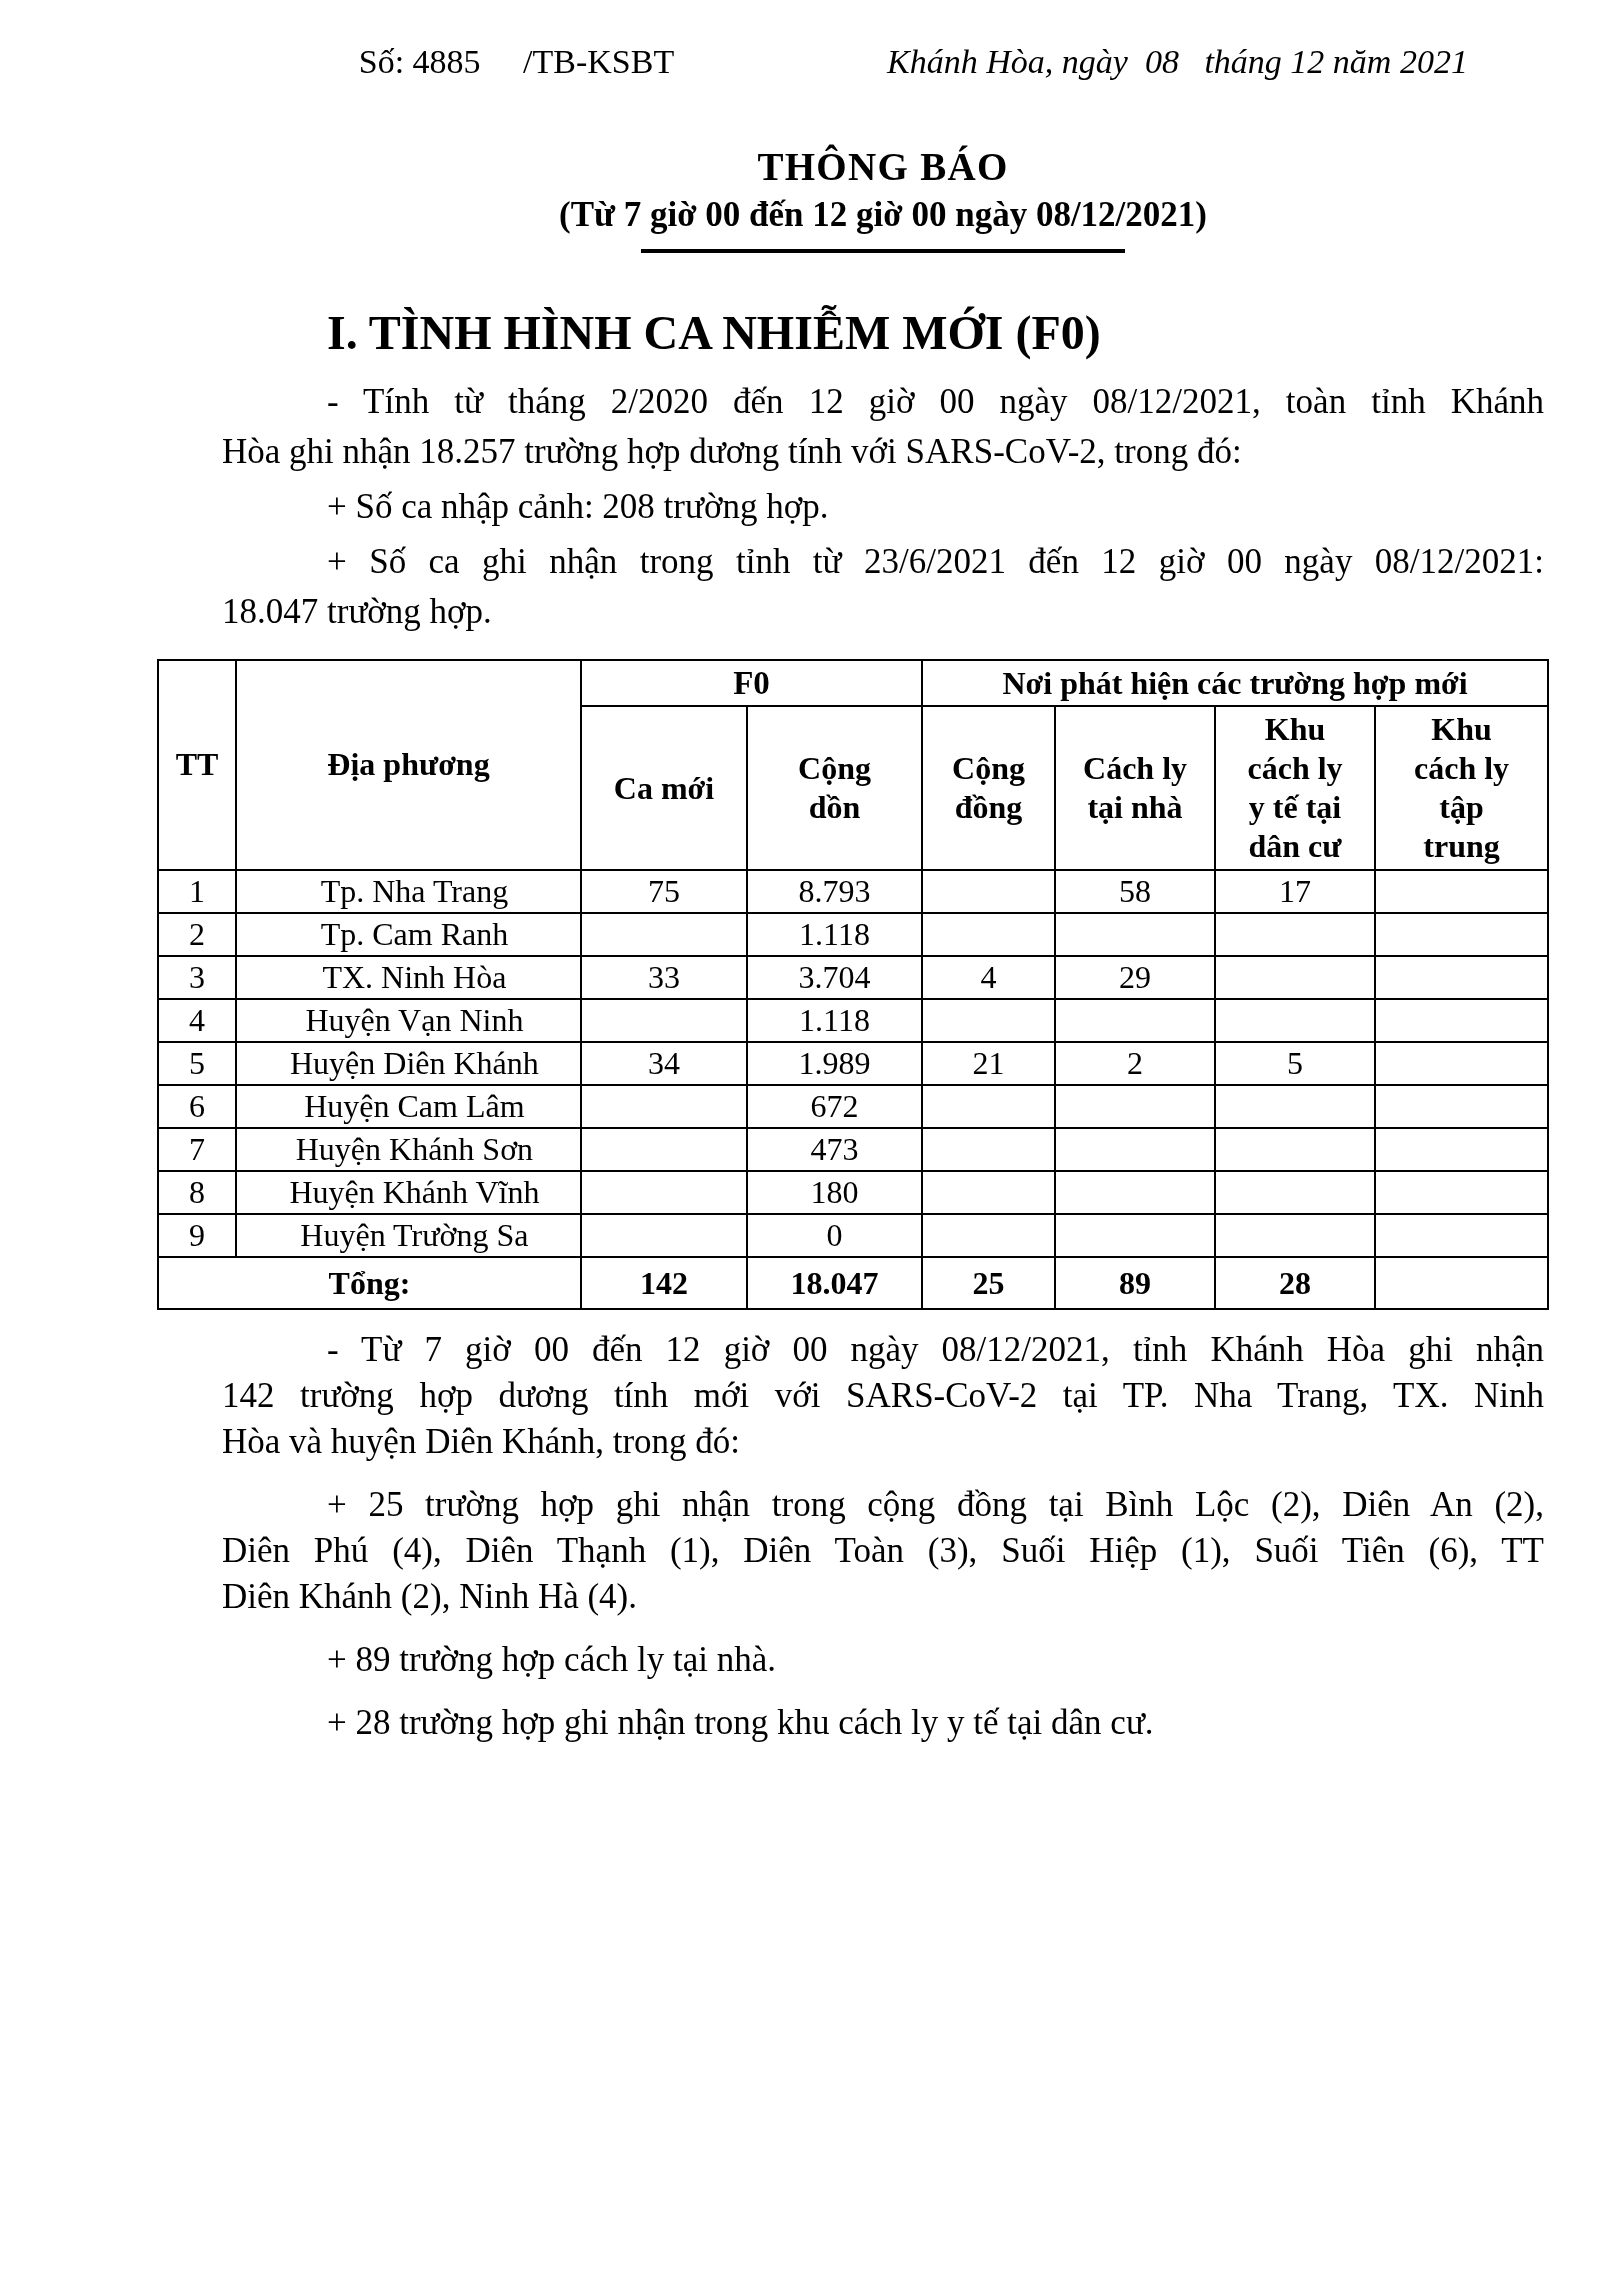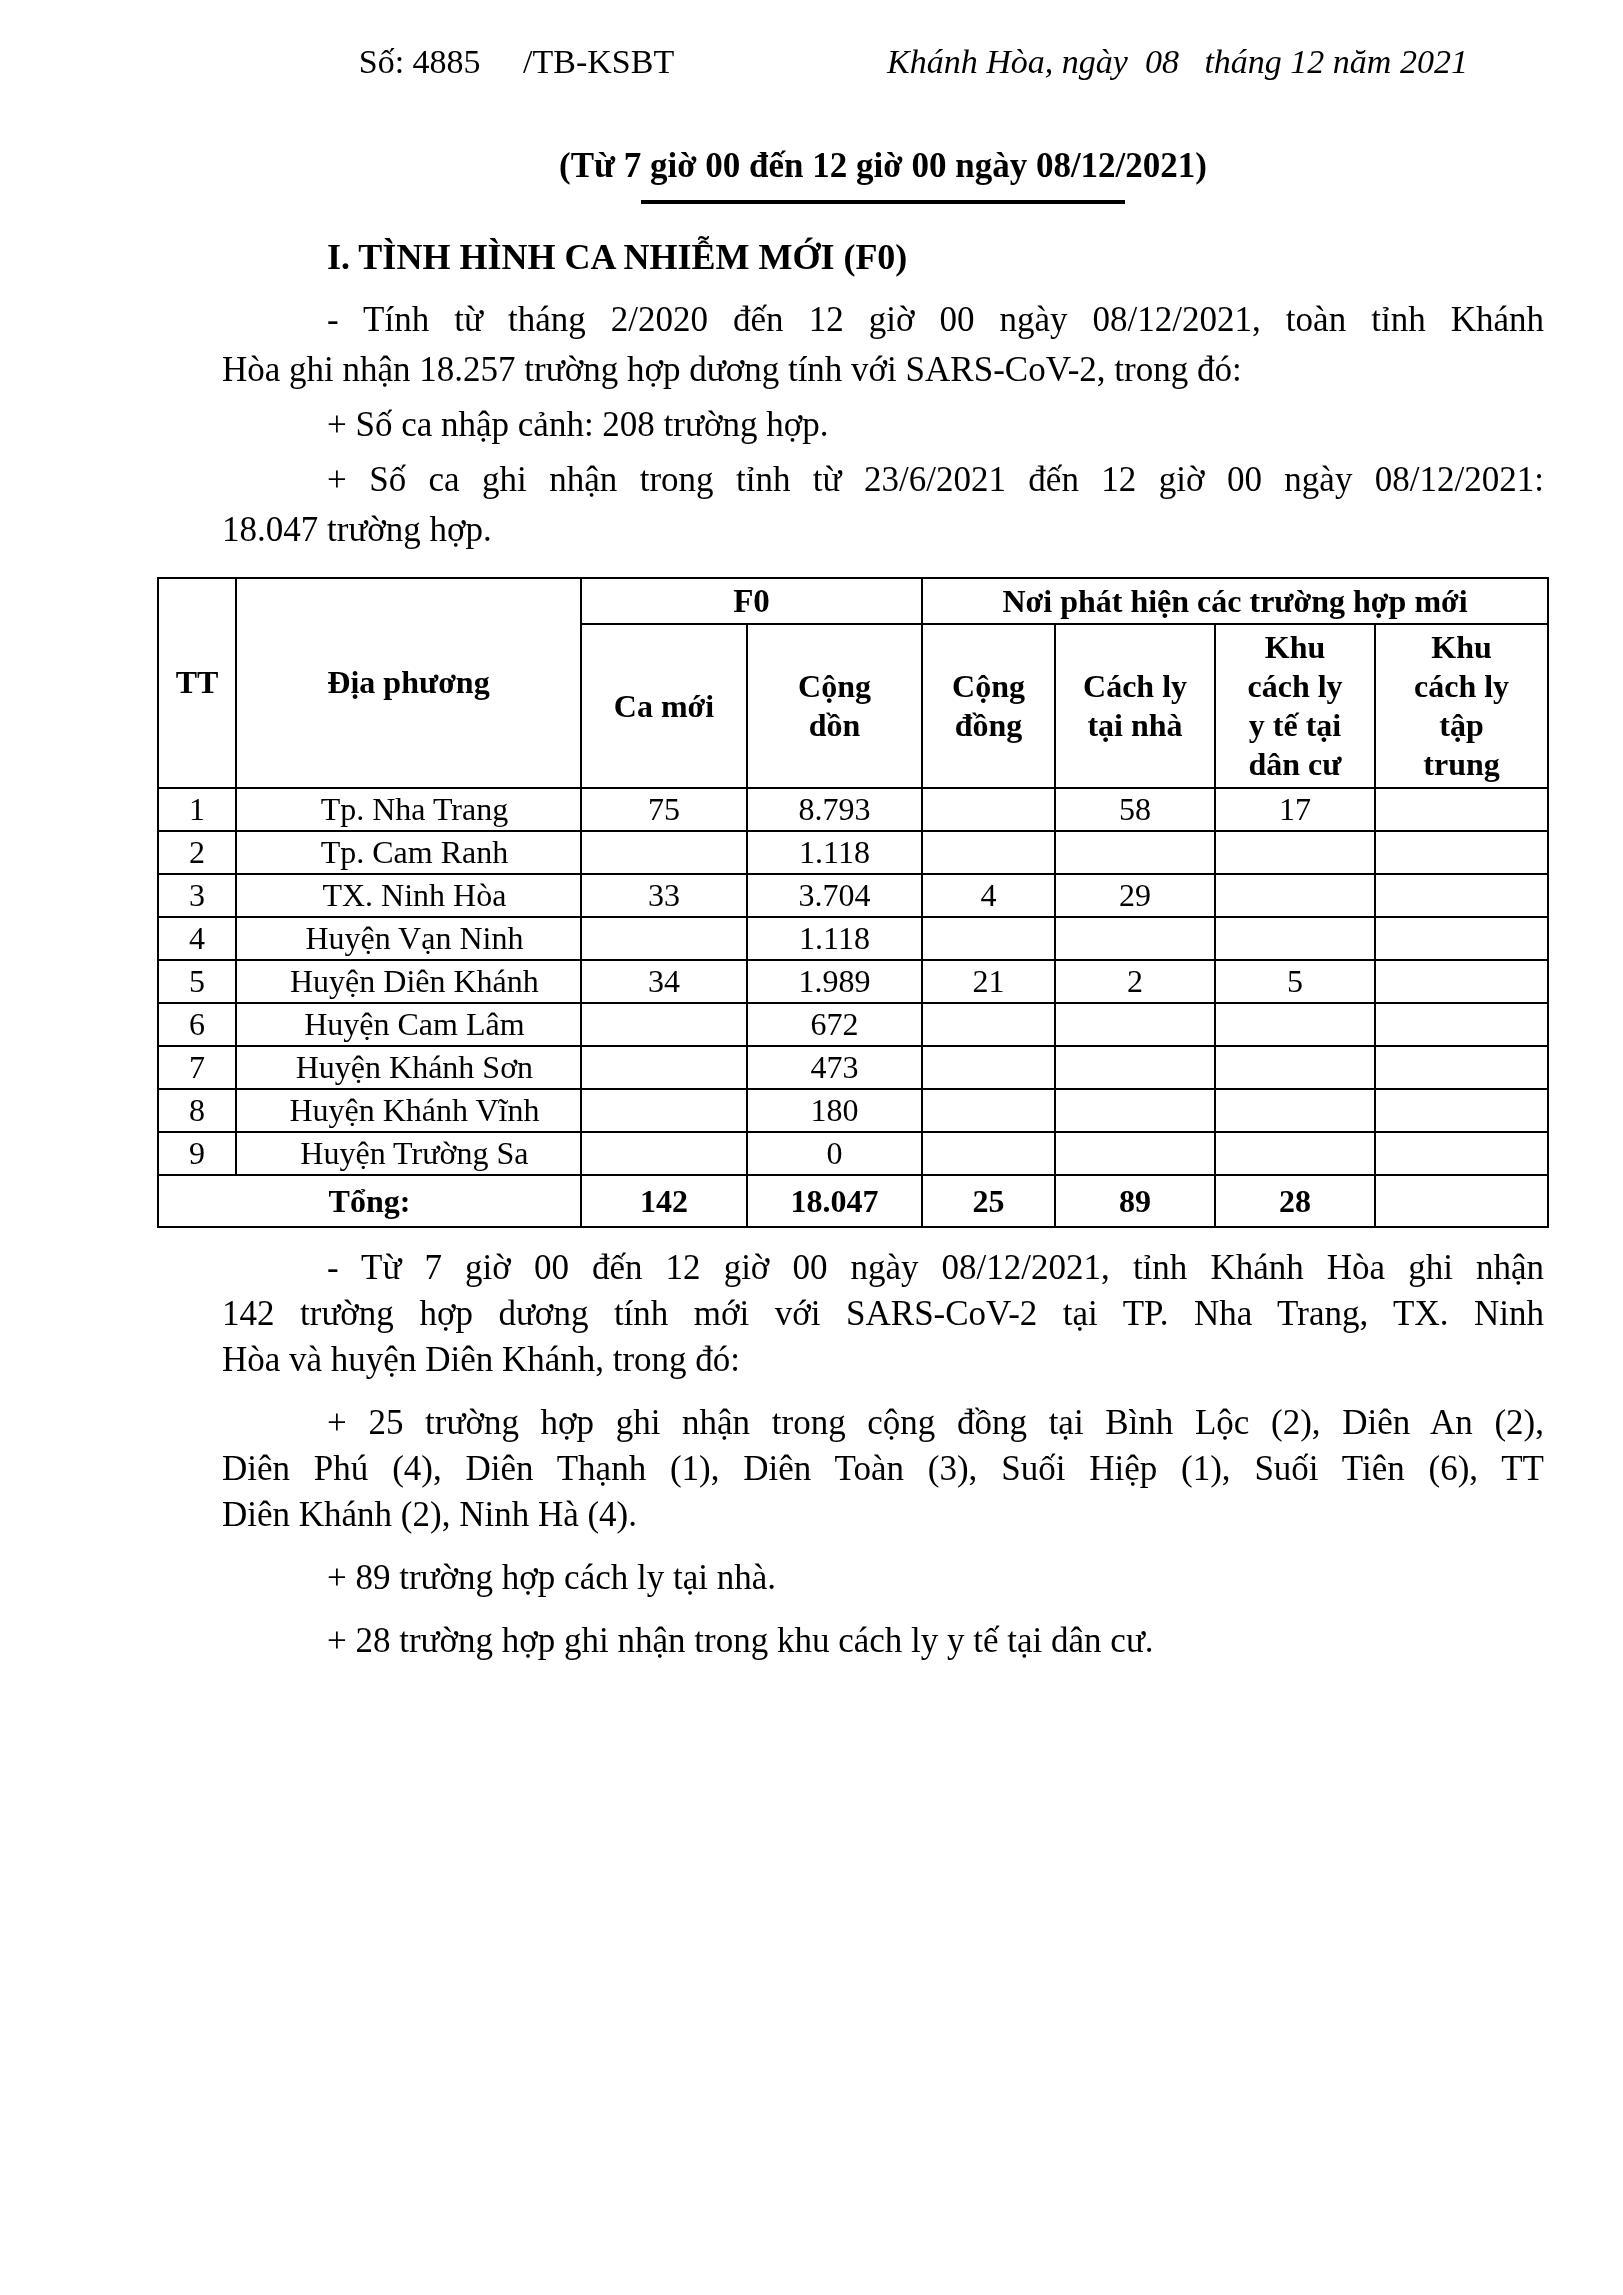--- a/index.html
+++ b/index.html
@@ -29,21 +29,21 @@
 
   
   .content { padding-left: 222px; padding-right: 79px; }
 
   .title-block { margin-top: 63px; text-align: center; }
   .t1 { font-size: 39px; font-weight: bold; letter-spacing: 1.3px; line-height: 46px; }
   .t2 { font-size: 35px; font-weight: bold; line-height: 44px; margin-top: 9.2px; }
   .t3 { font-size: 35px; font-weight: bold; line-height: 43px; margin-top: 3px; }
   .title-rule { width: 484px; height: 3.9px; background: #000; margin: 13px auto 0; }
 
-  .sec-heading { margin-top: 32px; font-size: 36px; font-weight: bold; text-indent: 105px; }
+  .sec-heading { margin-top: 52px; font-size: 48px; font-weight: bold; text-indent: 105px; }
 
   .para { margin-top: 5.2px; }
   .s1 .ln { font-size: 35px; line-height: 50px; }
   .s2 .ln { font-size: 35px; line-height: 46px; }
   .s2 .para { margin-top: 17px; }
   .ln { text-align: left; }
   .ind { text-indent: 105px; }
   .just { text-align: justify; text-align-last: justify; }
   .s1 { margin-top: 17px; }
   .s2 { margin-top: 2px; }
@@ -73,20 +73,21 @@
 
 
   <div class="numrow">
     <div class="left pre">Số: 4885     /TB-KSBT</div>
     <div class="right pre">Khánh Hòa, ngày  08   tháng 12 năm 2021</div>
   </div>
 
   <div class="content">
 
     <div class="title-block">
+      <div class="t1">THÔNG BÁO</div>
       <div class="t3">(Từ 7 giờ 00 đến 12 giờ 00 ngày 08/12/2021)</div>
       <div class="title-rule"></div>
     </div>
 
     <div class="sec-heading">I. TÌNH HÌNH CA NHIỄM MỚI (F0)</div>
     <div class="s1">
       <div class="para">
         <div class="ln ind just">- Tính từ tháng 2/2020 đến 12 giờ 00 ngày 08/12/2021, toàn tỉnh Khánh</div>
         <div class="ln">Hòa ghi nhận 18.257 trường hợp dương tính với SARS-CoV-2, trong đó:</div>
       </div>

